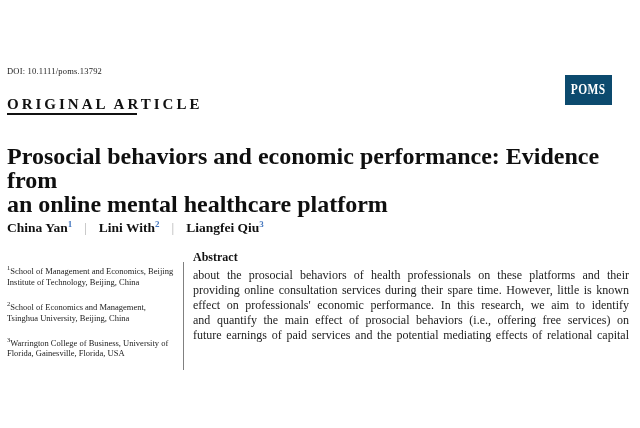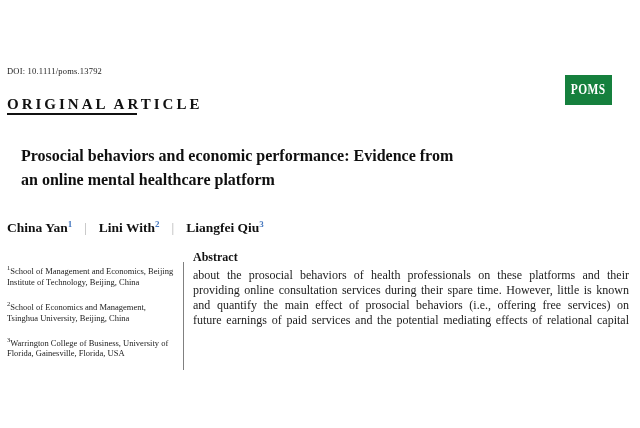--- a/index.html
+++ b/index.html
@@ -7,41 +7,41 @@
   body { font-family: "Liberation Serif", "DejaVu Serif", serif; color: #1a1a1a; position: relative; }
 
   .doi {
     position: absolute; left: 7px; top: 66px;
     font-size: 8.5px; letter-spacing: 0.2px; color: #222; text-align: center;
   }
 
   .logo {
     position: absolute; left: 565px; top: 75px;
     width: 47px; height: 30px;
-    background: #15803d;
+    background: #0c4a6e;
     display: flex; align-items: center; justify-content: center;
   }
   .logo span {
     color: #ffffff; font-weight: bold; font-size: 14px;
     letter-spacing: 0.5px; transform: scaleX(0.82);
     font-family: "Liberation Serif", serif;
   }
 
   .article-type {
     position: absolute; left: 7px; top: 96px;
     font-size: 15px; font-weight: bold; letter-spacing: 3px; color: #111;
   }
   .article-type-rule {
     position: absolute; left: 7px; top: 113px;
     width: 130px; height: 2px; background: #111;
   }
 
   .title {
-    position: absolute; left: 21px; top: 144px; width: 620px;
-    font-size: 16px; font-weight: bold; line-height: 24px; color: #0f0f0f;
+    position: absolute; left: 7px; top: 144px; width: 620px;
+    font-size: 24px; font-weight: bold; line-height: 24px; color: #0f0f0f;
   }
 
   .authors {
     position: absolute; left: 7px; top: 218px; width: 620px;
     font-size: 13.5px; font-weight: bold; color: #111;
   }
   .authors sup { color: #4577BE; font-size: 9px; font-weight: bold; }
   .authors .sep { color: #b3b3b3; font-weight: normal; padding: 0 12px; }
 
   .affiliations {
@@ -96,15 +96,16 @@
   <div class="affiliation"><sup>2</sup><span>School of Economics and Management, Tsinghua University, Beijing, China</span></div>
   <div class="affiliation"><sup>3</sup><span>Warrington College of Business, University of Florida, Gainesville, Florida, USA</span></div>
 </div>
 
 <div class="col-divider"></div>
 
 <div class="abstract">
   <div class="abstract-heading">Abstract</div>
   <div class="abs-line">about the prosocial behaviors of health professionals on these platforms and their</div>
   <div class="abs-line">providing online consultation services during their spare time. However, little is known</div>
+  <div class="abs-line">effect on professionals' economic performance. In this research, we aim to identify</div>
   <div class="abs-line">and quantify the main effect of prosocial behaviors (i.e., offering free services) on</div>
   <div class="abs-line">future earnings of paid services and the potential mediating effects of relational capital</div>
 </div>
 
 </body></html>

